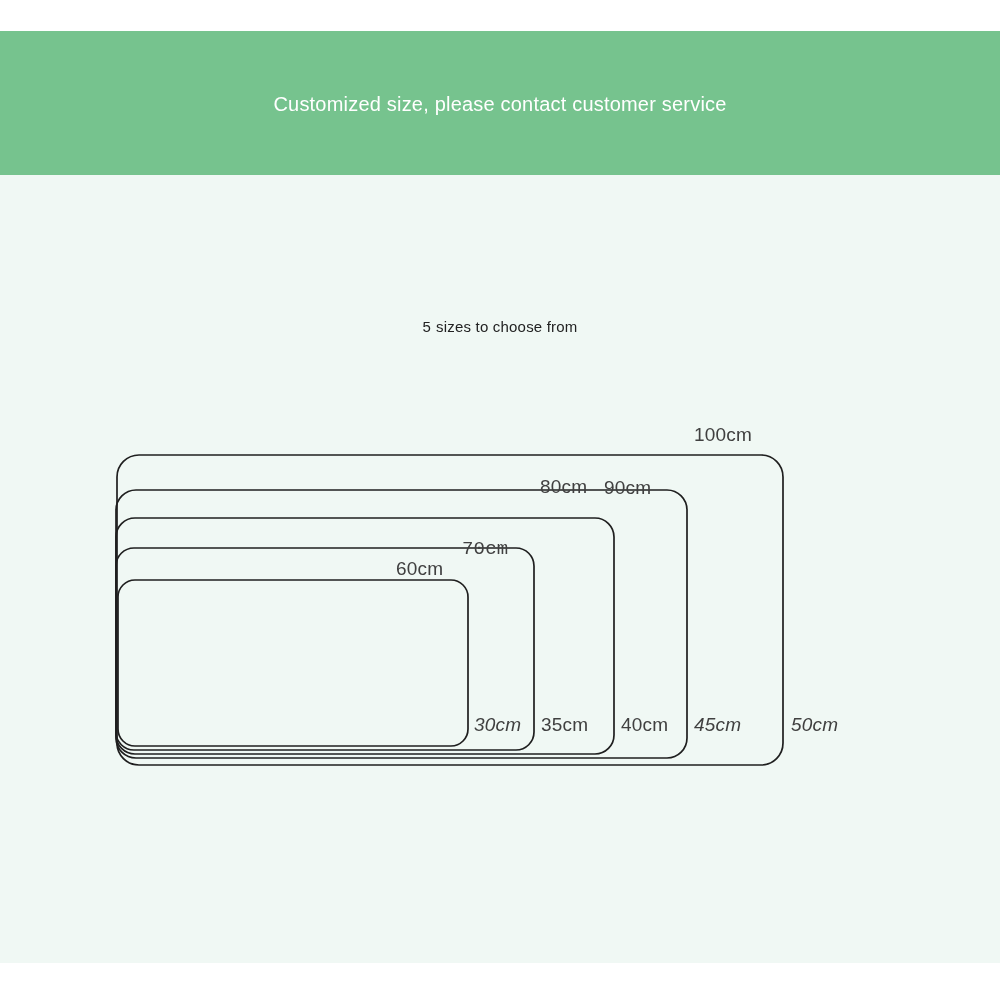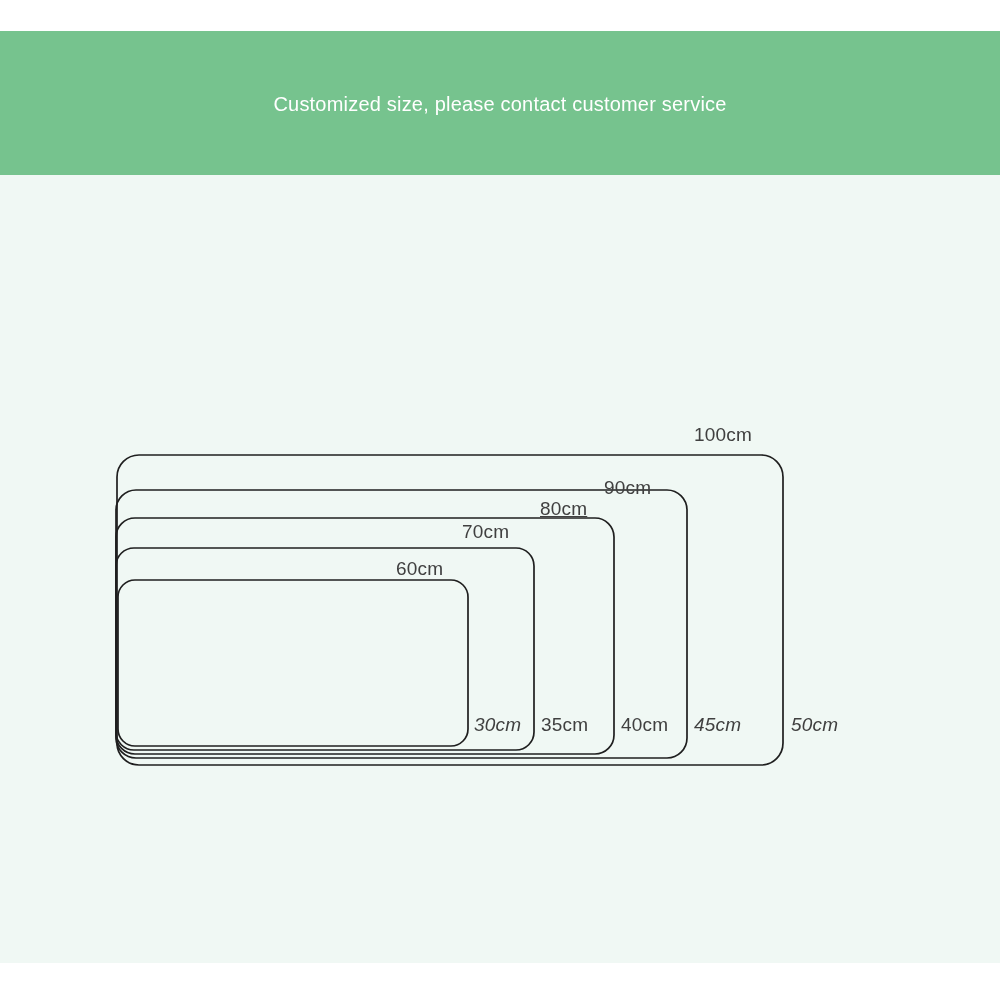--- a/index.html
+++ b/index.html
@@ -98,41 +98,44 @@
 
   <div class="top-strip"></div>
 
   <div class="banner">
     <div class="banner-text">Customized size, please contact customer service</div>
   </div>
 
   <div class="body-area"></div>
   <div class="bottom-strip"></div>
 
+  <div class="subtitle">
+    <span class="count">5</span><span>sizes to choose from</span>
+  </div>
 
   <div class="diagram">
     <svg width="1000" height="1000" viewBox="0 0 1000 1000">
       <g fill="none" stroke="#1f1f1f" stroke-width="1.7" stroke-linejoin="round">
 
         <rect x="117" y="455" width="666" height="310" rx="22" ry="22"></rect>
 
         <rect x="116" y="490" width="571" height="268" rx="20" ry="20"></rect>
 
         <rect x="116" y="518" width="498" height="236" rx="19" ry="19"></rect>
 
         <rect x="116" y="548" width="418" height="202" rx="18" ry="18"></rect>
 
         <rect x="118" y="580" width="350" height="166" rx="17" ry="17"></rect>
       </g>
     </svg>
 
     <div class="size-label" style="left:694px; top:424px;">100cm</div>
     <div class="size-label" style="left:604px; top:461px;margin-top:16px;">90cm</div>
-    <div class="size-label" style="left:540px; top:498px;text-decoration:underline;">80cm</div>
-    <div class="size-label" style="left:462px; top:521px;">70cm</div>
+    <div class="size-label" style="left:540px; top:476px;">80cm</div>
+    <div class="size-label" style="left:462px; top:538px;font-family:Liberation Mono, monospace;">70cm</div>
     <div class="size-label" style="left:396px; top:558px;">60cm</div>
 
     <div class="size-label" style="left:474px; top:714px;font-style:italic;">30cm</div>
     <div class="size-label" style="left:541px; top:714px;">35cm</div>
     <div class="size-label" style="left:621px; top:714px;">40cm</div>
     <div class="size-label" style="left:694px; top:714px;font-style:italic;">45cm</div>
     <div class="size-label" style="left:791px; top:714px;font-style:italic;">50cm</div>
   </div>
 
 </div>

